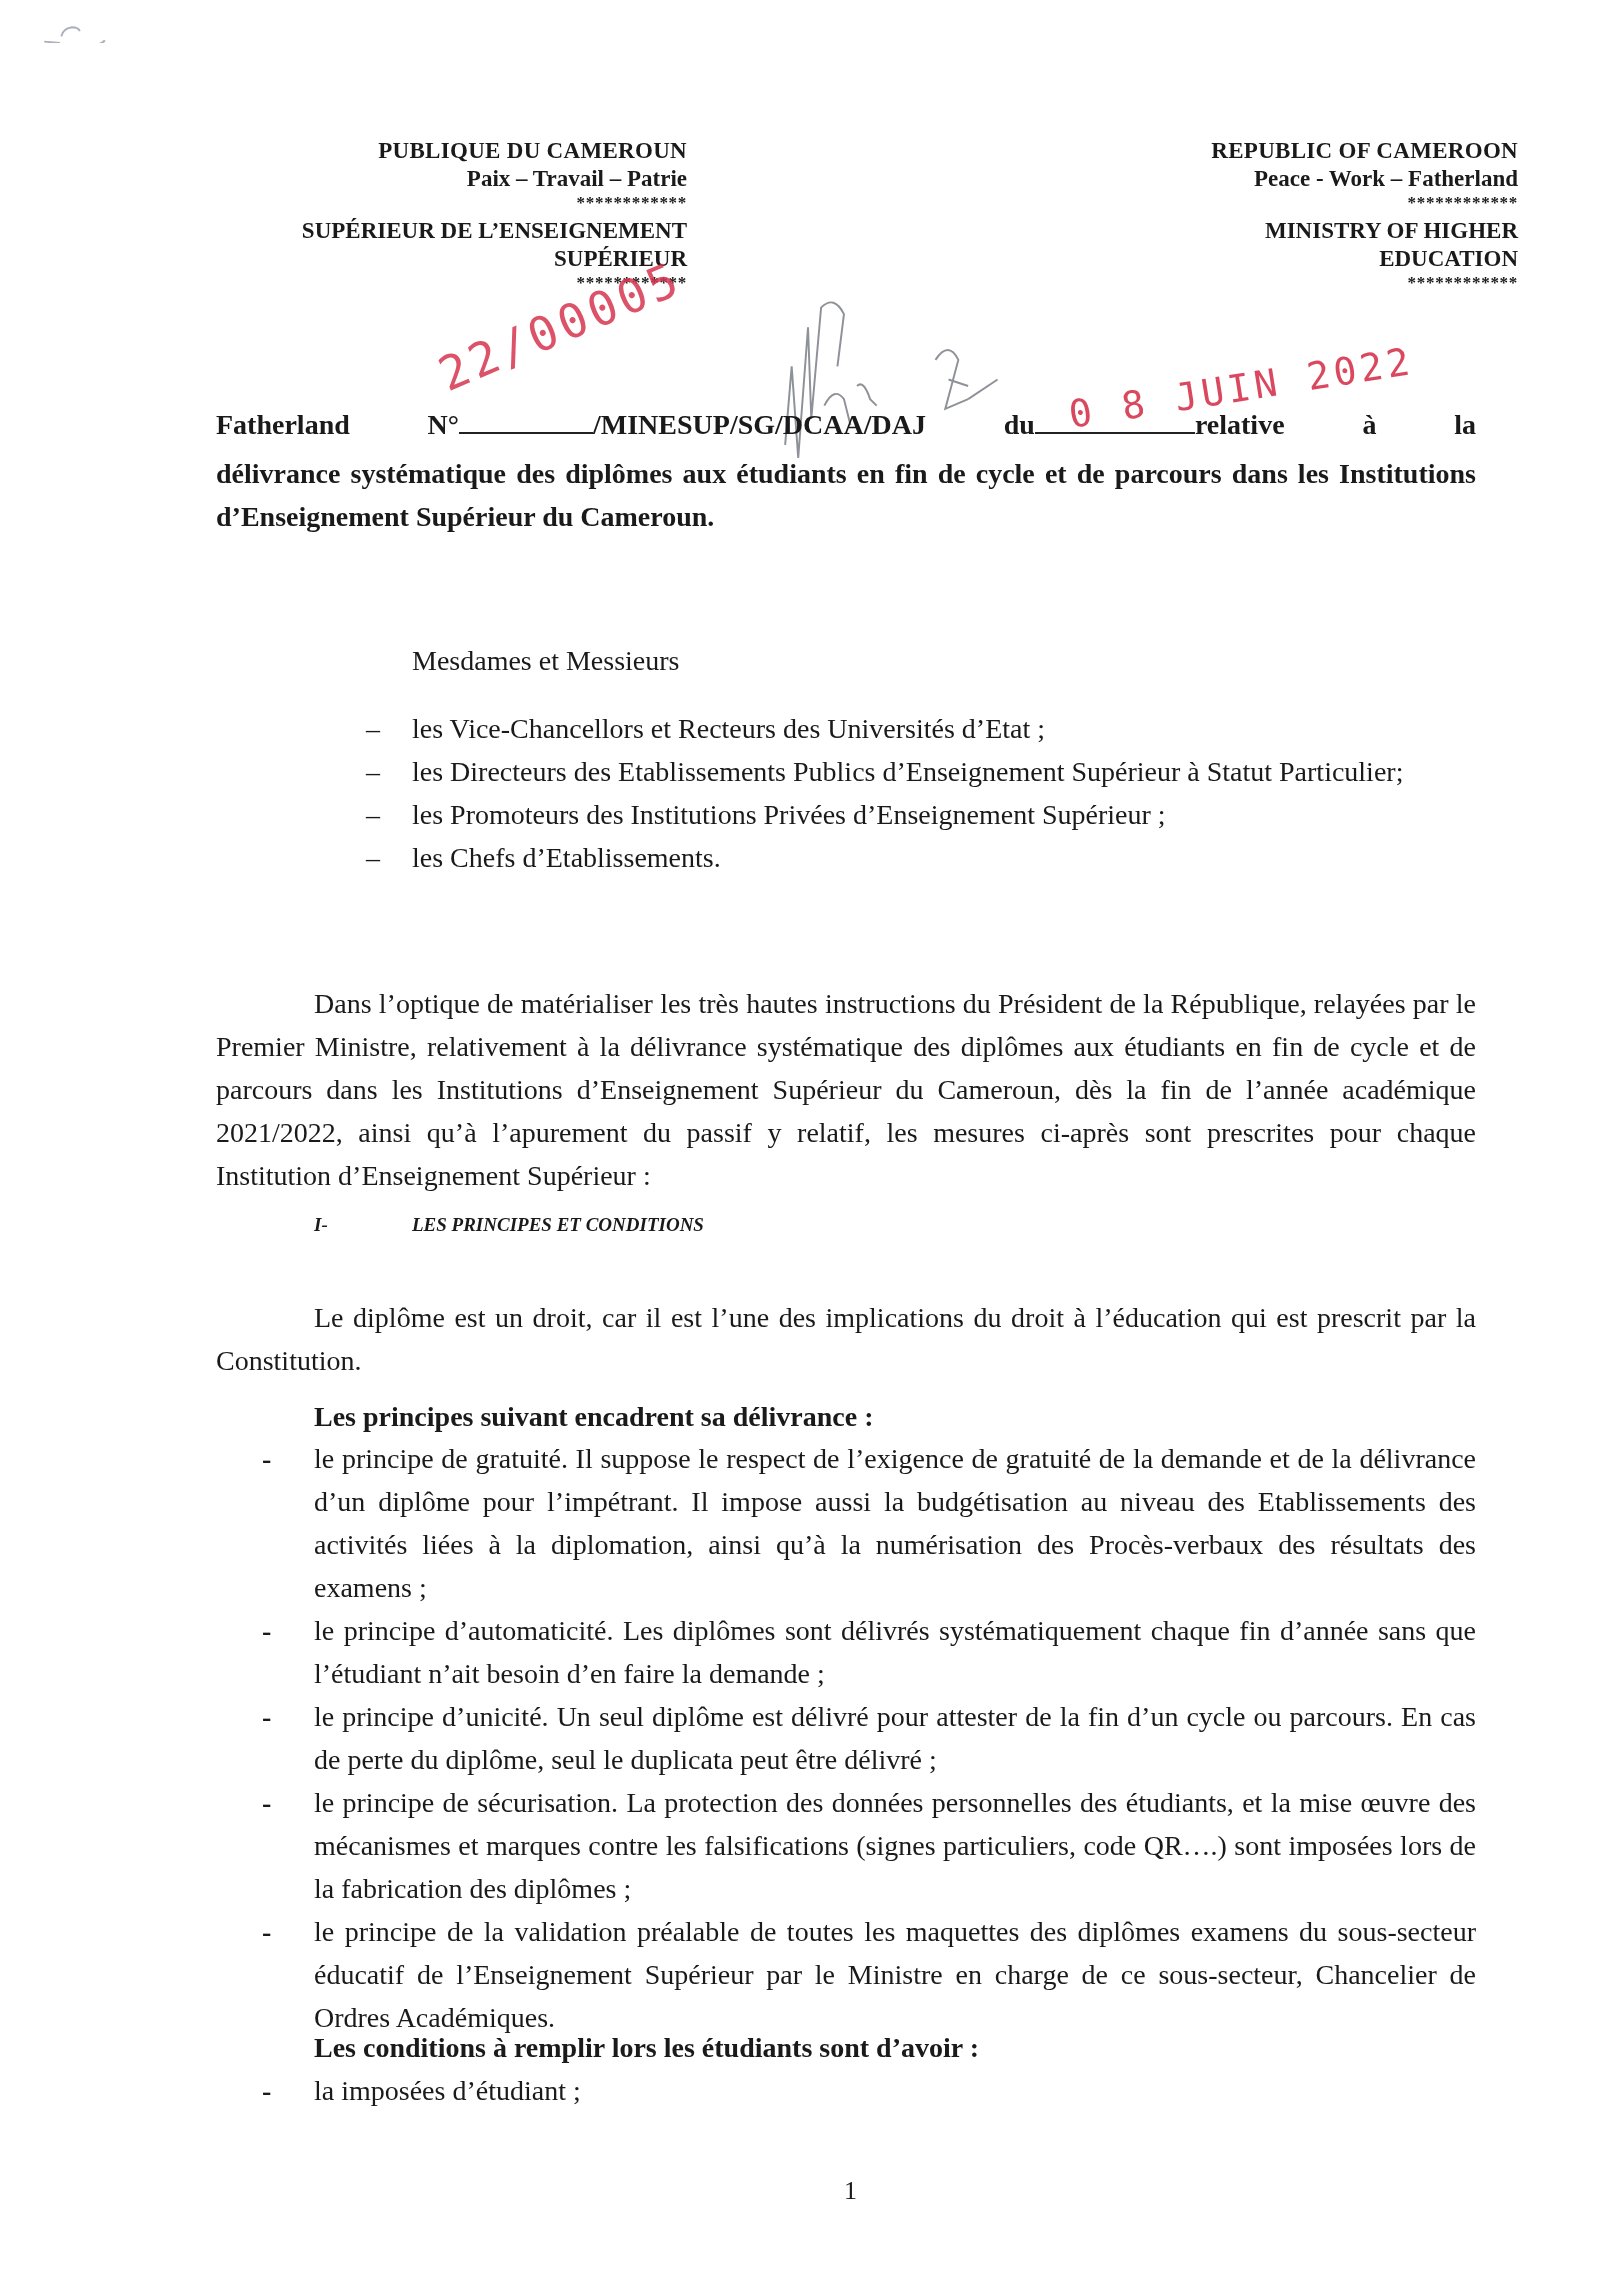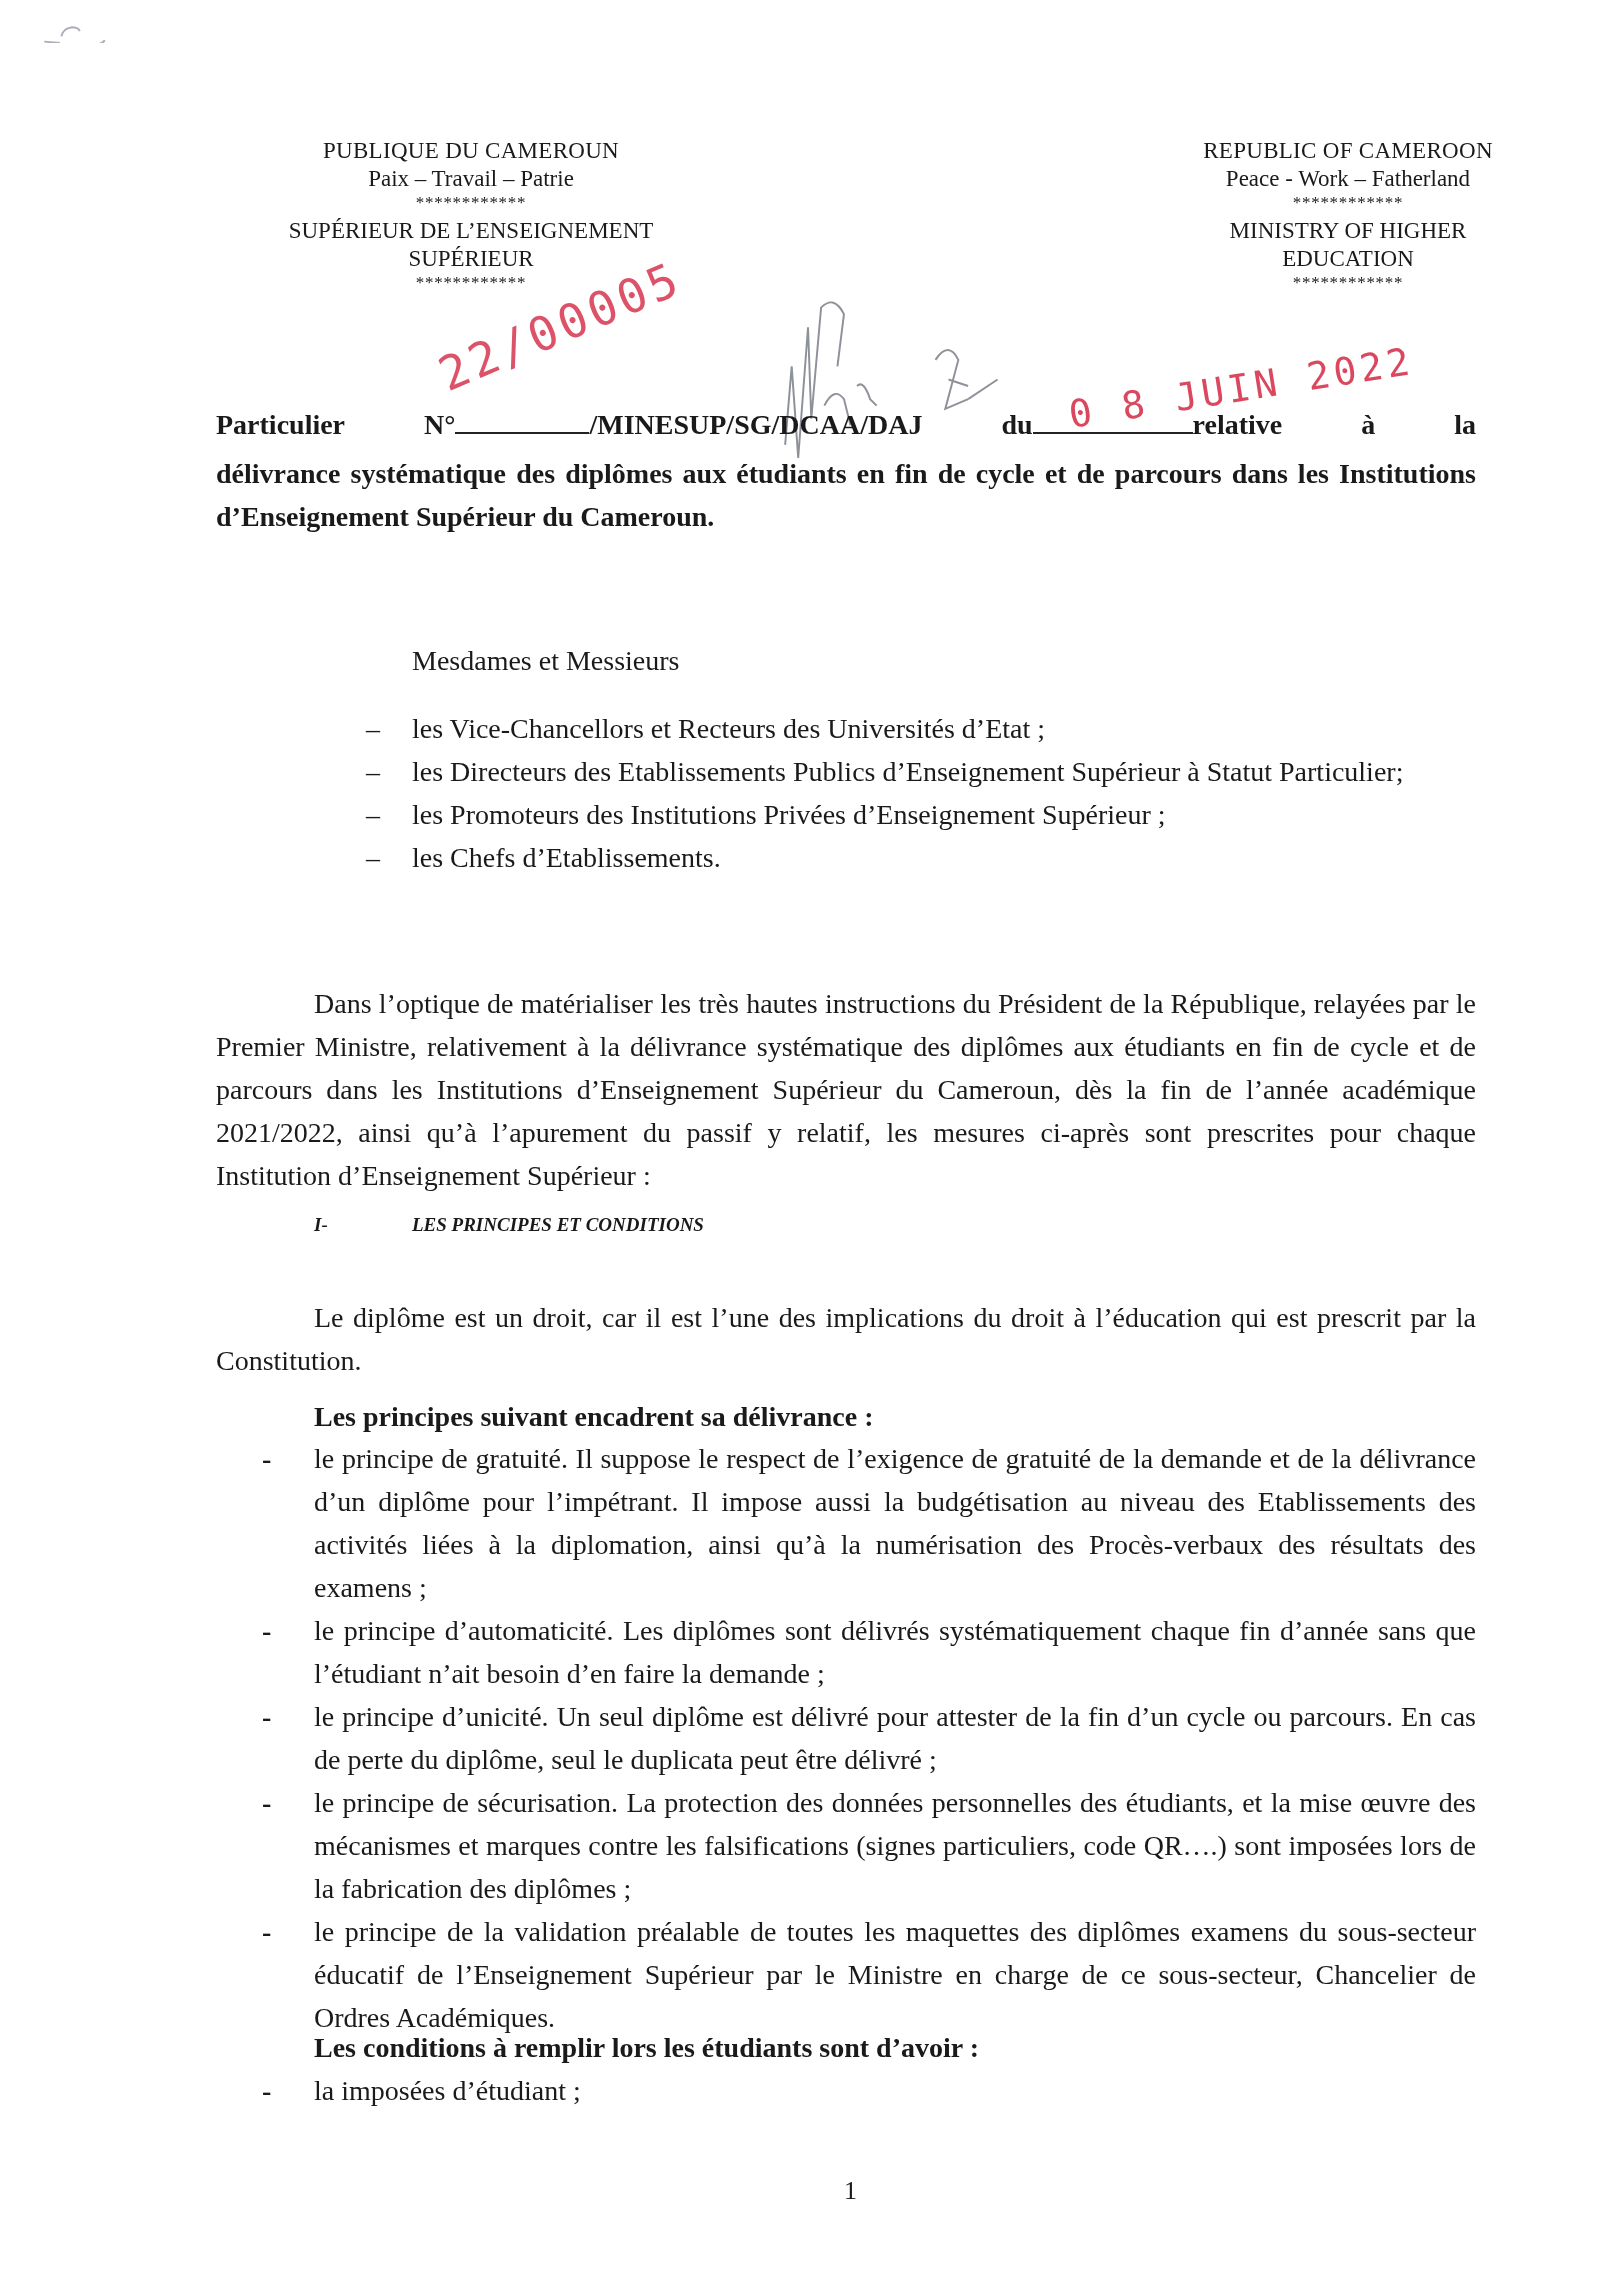--- a/index.html
+++ b/index.html
@@ -1,21 +1,21 @@
 <!DOCTYPE html>
 <html style="font-size:10.5px"><head>
 <meta charset="utf-8">
 <style>
   html, body { margin: 0; padding: 0; background: #ffffff; }
   body {
     width: 1623px; height: 2295px; position: relative; overflow: hidden;
     font-family: "Liberation Serif", "DejaVu Serif", serif; color: #1a1a1a;
   }
   .abs { position: absolute; }
-  .hdr { text-align: center; font-weight: normal; line-height: 1.22; }
+  .hdr { text-align: right; font-weight: bold; line-height: 1.22; }
   .hdr .t1 { font-size: 23px; letter-spacing: 0.3px; }
   .hdr .t2 { font-size: 23px; }
   .hdr .stars { font-size: 17px; letter-spacing: 0.7px; line-height: 1.0; margin: 1.3px 0 5.2px; }
   .hdr .t3 { font-size: 23px; }
   #hdr-left { left: 255px; top: 137px; width: 432px; }
   #hdr-right { left: 1178px; top: 137px; width: 340px; }
 
   .circ { left: 216px; width: 1260px; font-weight: bold; font-size: 28px; }
   #circ-line1 { top: 409px; display: flex; justify-content: space-between; align-items: baseline; }
   .blank { display: inline-block; border-bottom: 2px solid #222; height: 19.6px; }
@@ -79,21 +79,21 @@
     <path d="M80 180 Q95 150 110 170 L120 210 M130 150 Q140 140 150 170 L160 180"></path>
     <path d="M250 110 Q270 80 285 110 L265 185 L300 170 M270 140 L300 150"></path>
     <path d="M300 170 L345 140"></path>
   </g>
 </svg>
 
 <div id="stamp-number" class="abs stamp">22/00005</div>
 <div id="stamp-date" class="abs stamp">0 8 JUIN 2022</div>
 
 <div id="circ-line1" class="abs circ">
-  <span>Particulier</span>
+  <span>Fatherland</span>
   <span>
     <span>N°</span><span class="blank" style="width:134px"></span><span>/MINESUP/SG/DCAA/DAJ</span>
   </span>
   <span>
     <span>du</span><span class="blank" style="width:160px"></span><span>relative</span>
   </span>
   <span>à</span>
   <span>la</span>
 </div>
 <div id="circ-rest" class="abs circ">délivrance systématique des diplômes aux étudiants en fin de cycle et de parcours dans les Institutions d’Enseignement Supérieur du Cameroun.</div>

